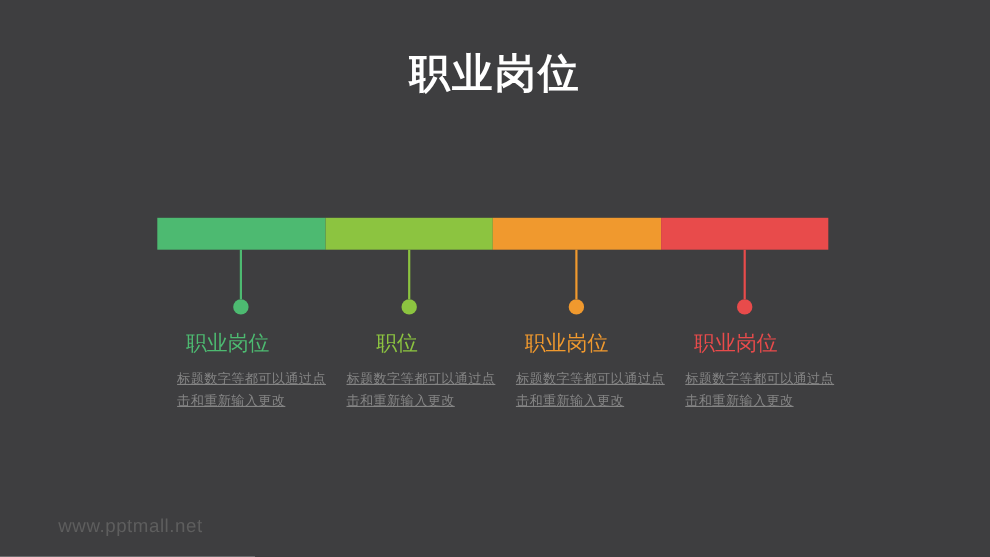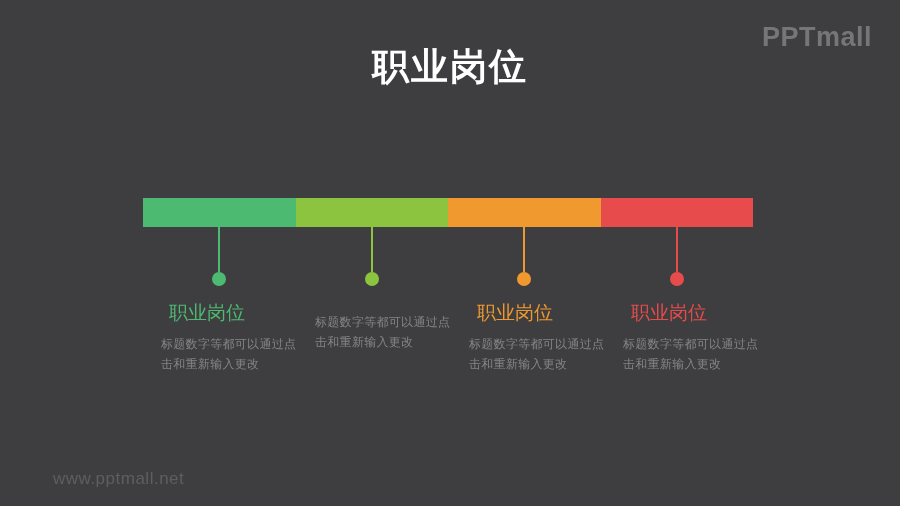--- a/index.html
+++ b/index.html
@@ -71,37 +71,37 @@
     text-align: center;
     font-size: 19px;
     font-weight: normal;
     line-height: 22px;
   }
   .col-desc {
     margin: 10px 0 0;
     font-size: 12px;
     line-height: 20px;
     letter-spacing: 0.3px;
+    text-decoration: underline;
   }
 
   
   .watermark {
     position: absolute;
     left: 53px; top: 469px;
     font-size: 17px;
     color: #5E5E5E;
     letter-spacing: 0.5px;
   }
 </style>
 </head>
 <body>
 
 <div class="slide" style="background-color: rgb(62, 62, 64);">
 
-  <div class="logo">PPTmall</div>
 
   <h1 class="title" style="color: rgb(255, 255, 255);">职业岗位</h1>
 
   <div class="timeline">
     <div class="bar">
       <div class="seg" style="background-color: rgb(77, 186, 113);"></div>
       <div class="seg" style="background-color: rgb(140, 196, 64);"></div>
       <div class="seg" style="background-color: rgb(240, 153, 46);"></div>
       <div class="seg" style="background-color: rgb(232, 75, 75);"></div>
     </div>
@@ -123,20 +123,21 @@
       <div class="dot" style="background-color: rgb(232, 75, 75);"></div>
     </div>
   </div>
 
   <div class="col" style="left:161px">
     <div class="col-title" style="color: rgb(77, 186, 113);">职业岗位</div>
     <p class="col-desc" style="color: rgb(133, 133, 133);"><span>标题数字等都可以通过点</span><br><span>击和重新输入更改</span></p>
   </div>
 
   <div class="col" style="left:315px">
+    <div class="col-title" style="color: rgb(140, 196, 64);">职位</div>
     <p class="col-desc" style="color: rgb(133, 133, 133);"><span>标题数字等都可以通过点</span><br><span>击和重新输入更改</span></p>
   </div>
 
   <div class="col" style="left:469px">
     <div class="col-title" style="color: rgb(240, 153, 46);">职业岗位</div>
     <p class="col-desc" style="color: rgb(133, 133, 133);"><span>标题数字等都可以通过点</span><br><span>击和重新输入更改</span></p>
   </div>
 
   <div class="col" style="left:623px">
     <div class="col-title" style="color: rgb(232, 75, 75);">职业岗位</div>

